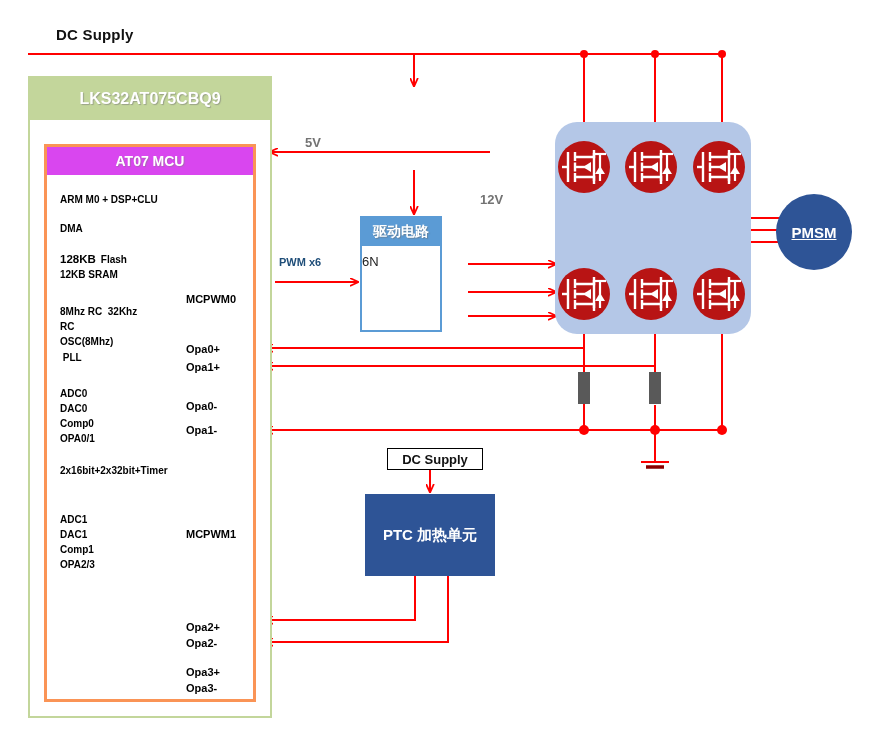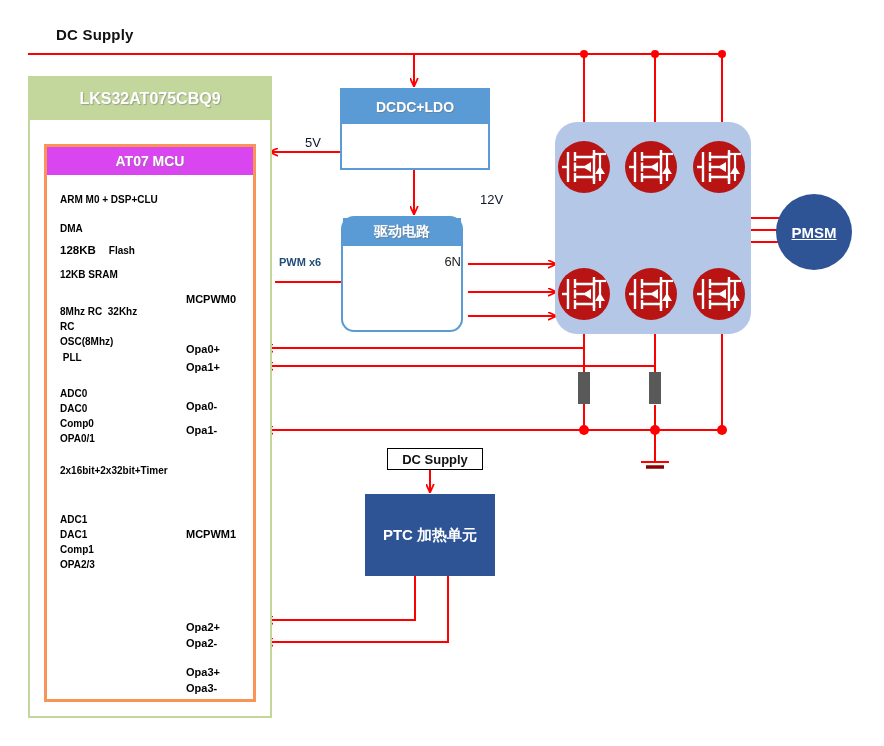--- a/index.html
+++ b/index.html
@@ -26,40 +26,40 @@
               text-shadow:1px 1px 1px rgba(130,130,130,.5);}
   .mcu-txt{font-size:10px;font-weight:bold;color:#000;line-height:1.32;white-space:pre;}
   .mcu-txt.big{font-size:11.5px;}
   .pin-lbl{font-size:11px;font-weight:bold;color:#000;white-space:nowrap;}
 
   
   .blue-box{border:2px solid #5b9bd5;background:#ffffff;}
   .blue-hdr{background:#5b9bd5;color:#ffffff;font-weight:bold;
             display:flex;align-items:center;justify-content:center;
             text-shadow:1px 1px 1px rgba(110,110,110,.5);}
-  .blue-body{display:flex;align-items:flex-start;justify-content:flex-end;}
+  .blue-body{display:flex;align-items:flex-start;justify-content:flex-start;}
   .blue-body span{font-size:13px;color:#222;padding-top:8px;}
 
   
   .navy-box{background:#2e5496;color:#fff;display:flex;align-items:center;
             justify-content:center;font-size:15px;font-weight:bold;}
   .navy-circle{background:#2e5496;color:#fff;border-radius:50%;
                display:flex;align-items:center;justify-content:center;
                font-size:15px;font-weight:bold;}
 
   
   .plain-box{border:1px solid #000;background:#fff;color:#111;
              display:flex;align-items:center;justify-content:center;
              font-size:13px;font-weight:bold;}
 
   
   .bridge-panel{background:#b4c7e7;border-radius:22px;}
 
   
-  .volt{font-size:13px;color:#0f172a;font-weight:normal;}
+  .volt{font-size:13px;color:#737373;font-weight:bold;}
   .pwm-lbl{font-size:11px;color:#1f4e79;font-weight:bold;}
 
   
   .shunt{background:#595959;}
 </style>
 </head>
 <body>
 
 <div id="canvas">
 
@@ -138,21 +138,21 @@
   <div class="abs chip-outer" style="left:28px;top:76px;width:244px;height:642px;">
     <div class="chip-header" style="height:42px;">LKS32AT075CBQ9</div>
   </div>
 
   <div class="abs mcu-outer" style="left:44px;top:144px;width:212px;height:558px;">
     <div class="mcu-header" style="height:28px;">AT07 MCU</div>
   </div>
 
   <div class="abs mcu-txt" style="left:60px;top:193px;">ARM M0 + DSP+CLU</div>
   <div class="abs mcu-txt" style="left:60px;top:222px;">DMA</div>
-  <div class="abs" style="left:60px;top:243px;display:flex;align-items:baseline;gap:13px;">
+  <div class="abs" style="left:60px;top:252px;display:flex;align-items:baseline;gap:5px;">
     <span class="mcu-txt big">128KB</span>
     <span class="mcu-txt">Flash</span>
   </div>
   <div class="abs mcu-txt" style="left:60px;top:268px;">12KB SRAM</div>
 
   <div class="abs mcu-txt" style="left:60px;top:305px;">8Mhz RC  32Khz</div>
   <div class="abs mcu-txt" style="left:60px;top:320px;">RC</div>
   <div class="abs mcu-txt" style="left:60px;top:335px;">OSC(8Mhz)</div>
   <div class="abs mcu-txt" style="left:60px;top:351px;"> PLL</div>
 
@@ -172,27 +172,24 @@
   <div class="abs pin-lbl" style="left:186px;top:343px;">Opa0+</div>
   <div class="abs pin-lbl" style="left:186px;top:361px;">Opa1+</div>
   <div class="abs pin-lbl" style="left:186px;top:400px;">Opa0-</div>
   <div class="abs pin-lbl" style="left:186px;top:424px;">Opa1-</div>
   <div class="abs pin-lbl" style="left:186px;top:528px;">MCPWM1</div>
   <div class="abs pin-lbl" style="left:186px;top:621px;">Opa2+</div>
   <div class="abs pin-lbl" style="left:186px;top:637px;">Opa2-</div>
   <div class="abs pin-lbl" style="left:186px;top:666px;">Opa3+</div>
   <div class="abs pin-lbl" style="left:186px;top:682px;">Opa3-</div>
 
-  <div class="abs blue-box" style="left:340px;top:88px;width:150px;height:82px;">
-    <div class="blue-hdr" style="height:34px;font-size:14px;">DCDC+LDO</div>
-  </div>
   <div class="abs volt" style="left:305px;top:135px;">5V</div>
   <div class="abs volt" style="left:480px;top:192px;">12V</div>
 
-  <div class="abs blue-box" style="left:341px;top:216px;width:122px;height:116px;border-radius:13px;">
+  <div class="abs blue-box" style="left:360px;top:216px;width:82px;height:116px;">
     <div class="blue-hdr" style="height:28px;font-size:14px;">驱动电路</div>
     <div class="blue-body" style="height:84px;">
       <span>6N</span>
     </div>
   </div>
   <div class="abs pwm-lbl" style="left:279px;top:256px;">PWM x6</div>
 
   <div class="abs bridge-panel" style="left:555px;top:122px;width:196px;height:212px;"></div>
 
   <svg class="abs" style="left:555px;top:122px;width:196px;height:212px;">

